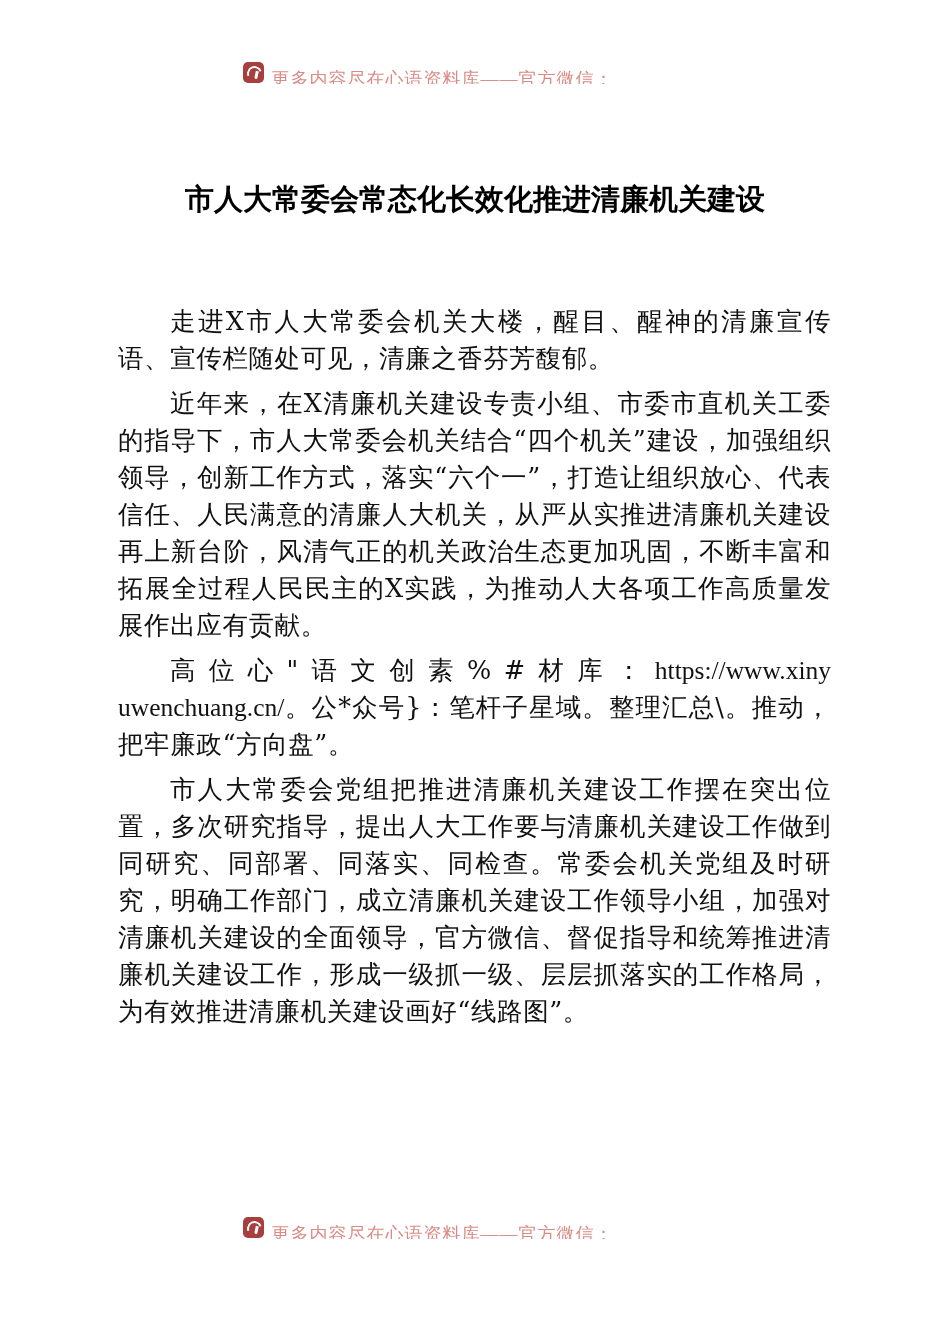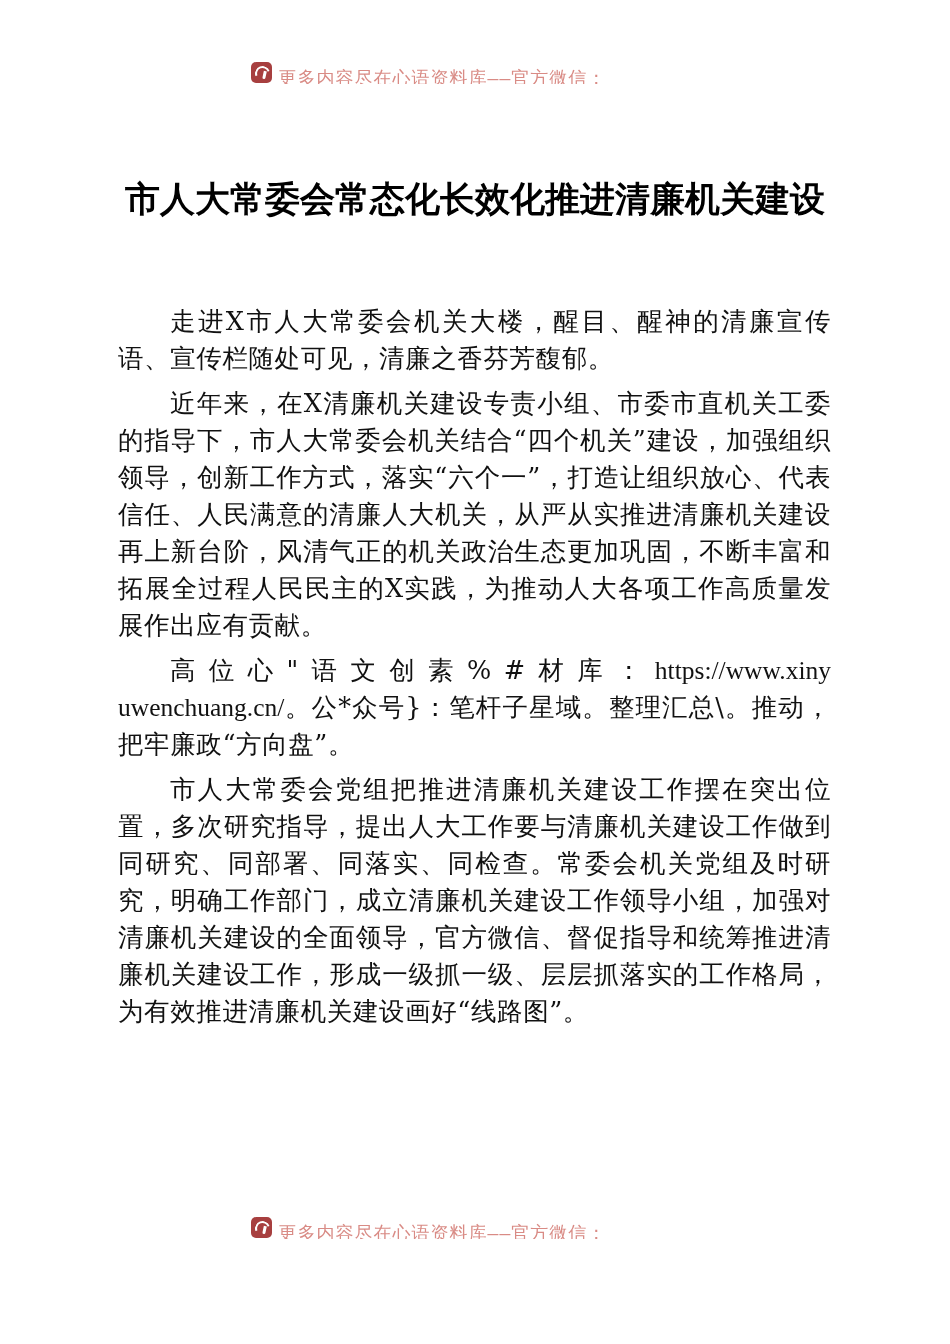--- a/index.html
+++ b/index.html
@@ -78,21 +78,21 @@
     left: 12px;
     top: 9px;
     width: 3px;
     height: 8px;
     background: #ffffff;
     border-radius: 0 0 2px 2px;
     transform: rotate(12deg);
   }
 
   .wm-text {
-    font-family: Liberation Mono, monospace;
+    font-family: Liberation Serif, serif;
     font-size: 18px;
     line-height: 20px;
     letter-spacing: 1px;
     color: #d98b85;
     white-space: nowrap;
     position: relative;
     top: 5px;
   }
   .wm-handle {
     font-family: "DejaVu Sans", "Liberation Sans", sans-serif;
@@ -107,21 +107,21 @@
 
   
   .doc-title {
     position: absolute;
     left: 110px;
     top: 170px;
     width: 730px;
     text-align: center;
     font-family: "DejaVu Serif", "Liberation Serif", serif;
     font-weight: bold;
-    font-size: 35px;
+    font-size: 29px;
     line-height: 58px;
     letter-spacing: 0px;
     color: #000000;
     margin: 0;
   }
 
   
   .body-text {
     position: absolute;
     left: 110px;

